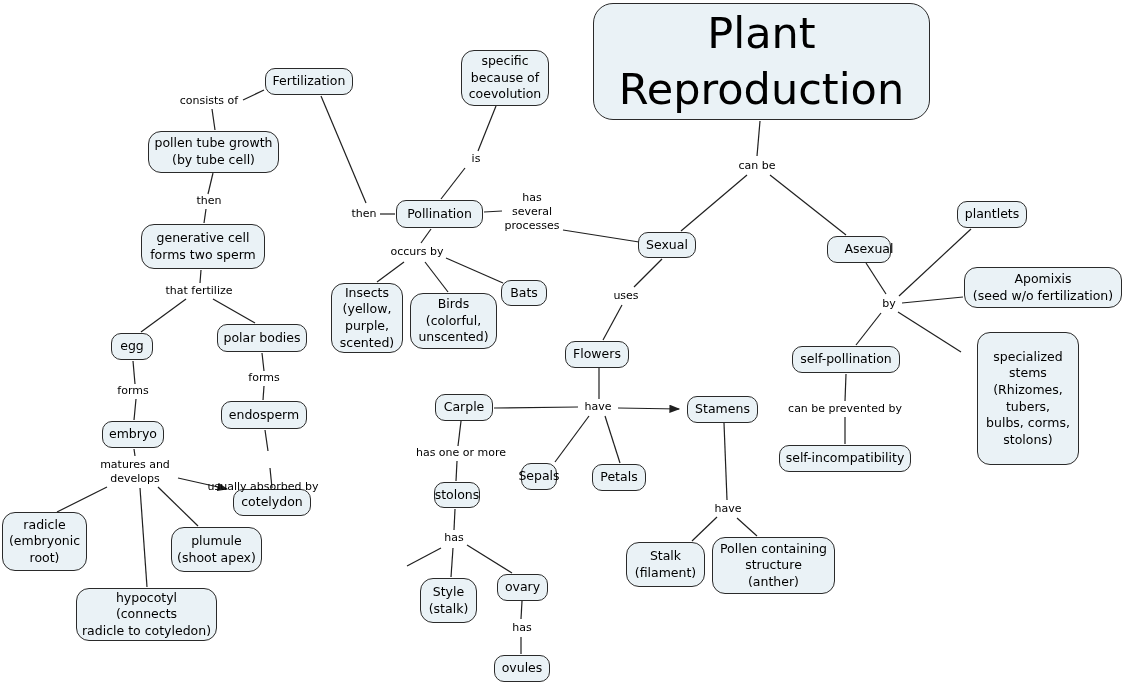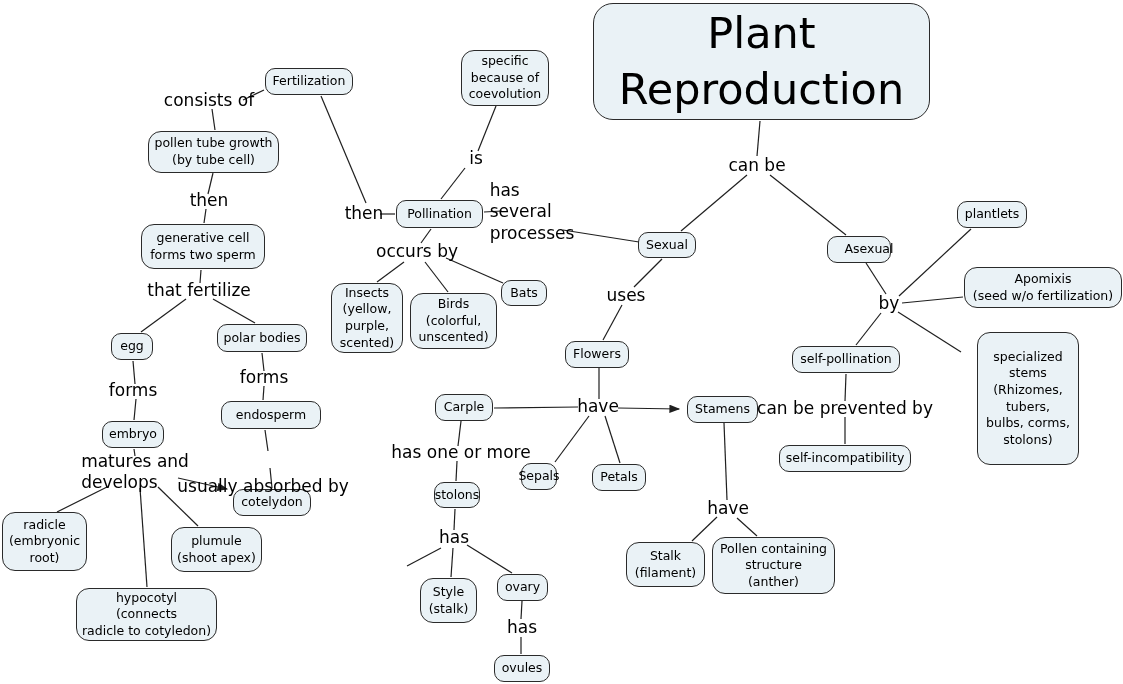--- a/index.html
+++ b/index.html
@@ -28,21 +28,21 @@
     position:absolute;box-sizing:border-box;
     background:var(--node-fill);
     border:1.5px solid var(--node-border);
     border-radius:20px;
     display:flex;align-items:center;justify-content:center;
     text-align:center;font-size:43px;line-height:1.28;
     white-space:pre;color:var(--text);
   }
   .edge-label{
     position:absolute;transform:translate(-50%,-50%);
-    font-size:17px;line-height:1.25;
+    font-size:11px;line-height:1.25;text-align:center;
     white-space:pre;color:var(--text);
   }
 </style>
 </head>
 <body>
 
 <div class="canvas">
 
   <svg class="wires" viewBox="0 0 1123 684" xmlns="http://www.w3.org/2000/svg">
     <defs>
@@ -137,21 +137,21 @@
 stems
 (Rhizomes,
 tubers,
 bulbs, corms,
 stolons)</div>
   <div class="node" style="left:792px;top:346px;width:108px;height:27px;">self-pollination</div>
   <div class="node" style="left:779px;top:445px;width:132px;height:27px;">self-incompatibility</div>
   <div class="node" style="left:111px;top:333px;width:42px;height:27px;">egg</div>
   <div class="node" style="left:217px;top:324px;width:90px;height:28px;">polar bodies</div>
   <div class="node" style="left:102px;top:421px;width:62px;height:27px;">embryo</div>
-  <div class="node" style="left:221px;top:401px;width:100px;height:28px;">endosperm</div>
+  <div class="node" style="left:221px;top:401px;width:86px;height:28px;">endosperm</div>
   <div class="node" style="left:233px;top:489px;width:78px;height:27px;">cotelydon</div>
   <div class="node big" style="left:2px;top:512px;width:85px;height:59px;">radicle
 (embryonic
 root)</div>
   <div class="node big" style="left:171px;top:527px;width:91px;height:45px;">plumule
 (shoot apex)</div>
   <div class="node big" style="left:76px;top:588px;width:141px;height:53px;">hypocotyl
 (connects
 radicle to cotyledon)</div>
   <div class="node" style="left:565px;top:341px;width:64px;height:27px;">Flowers</div>

